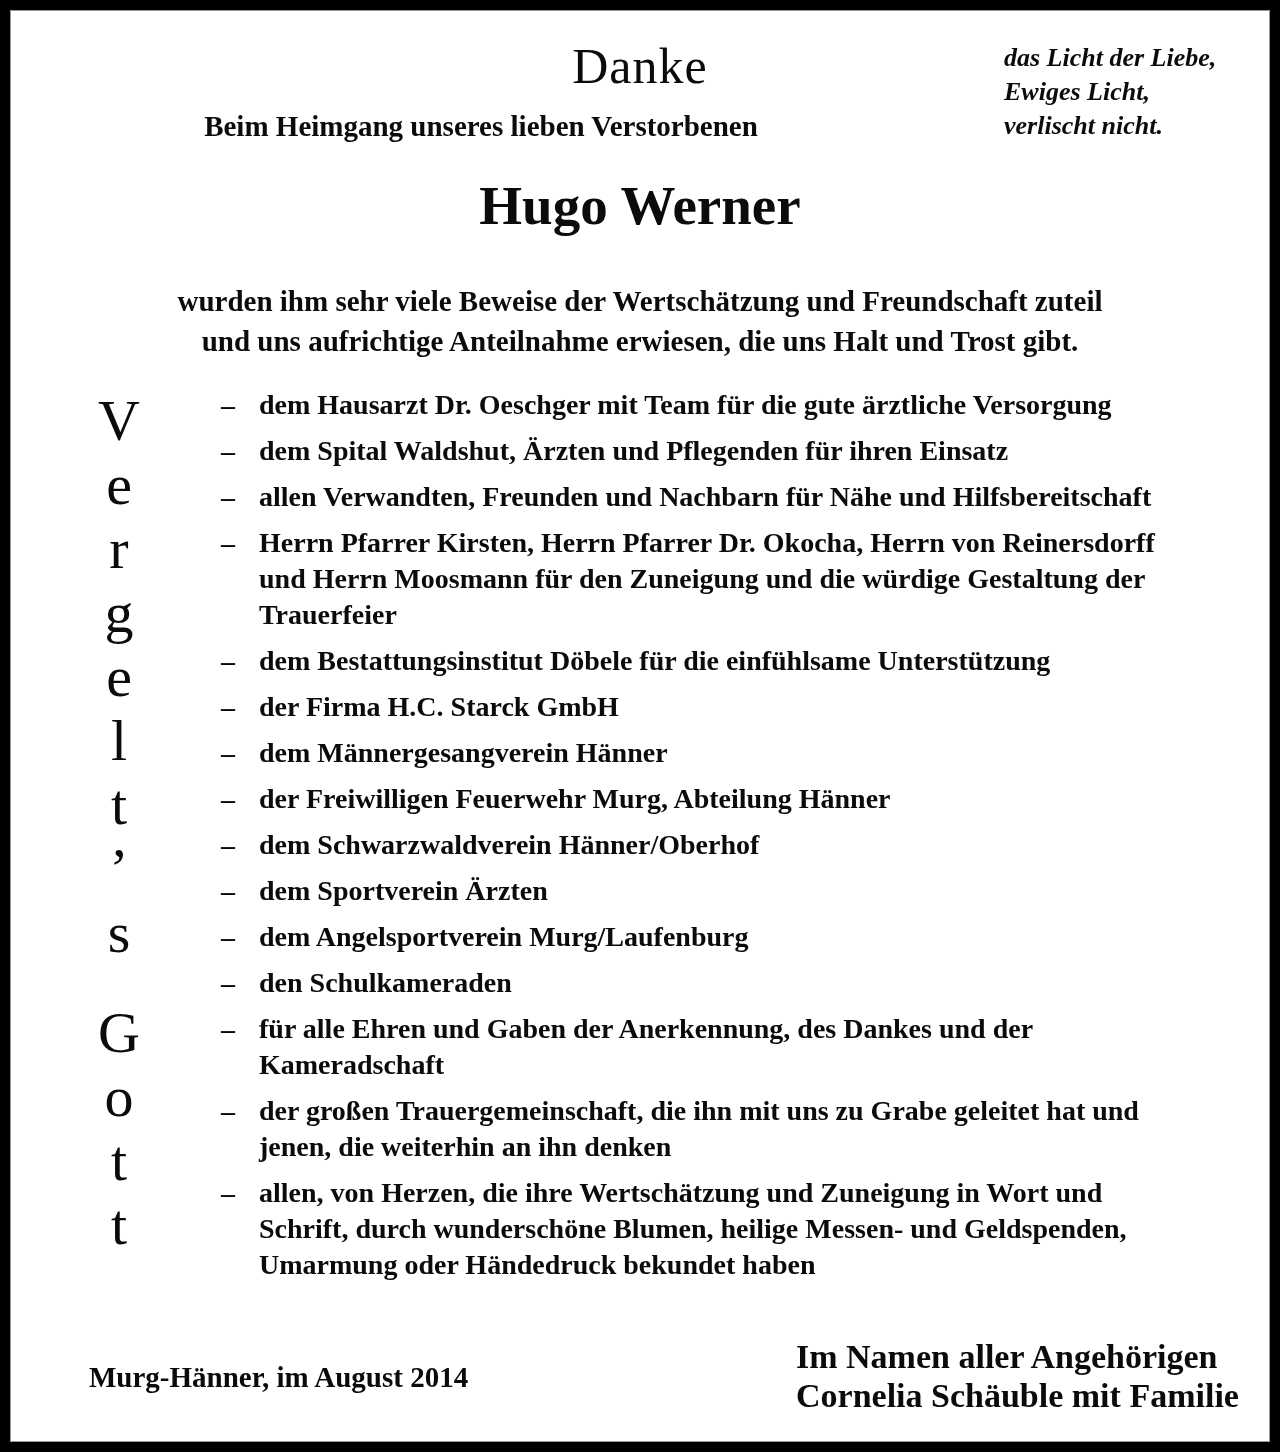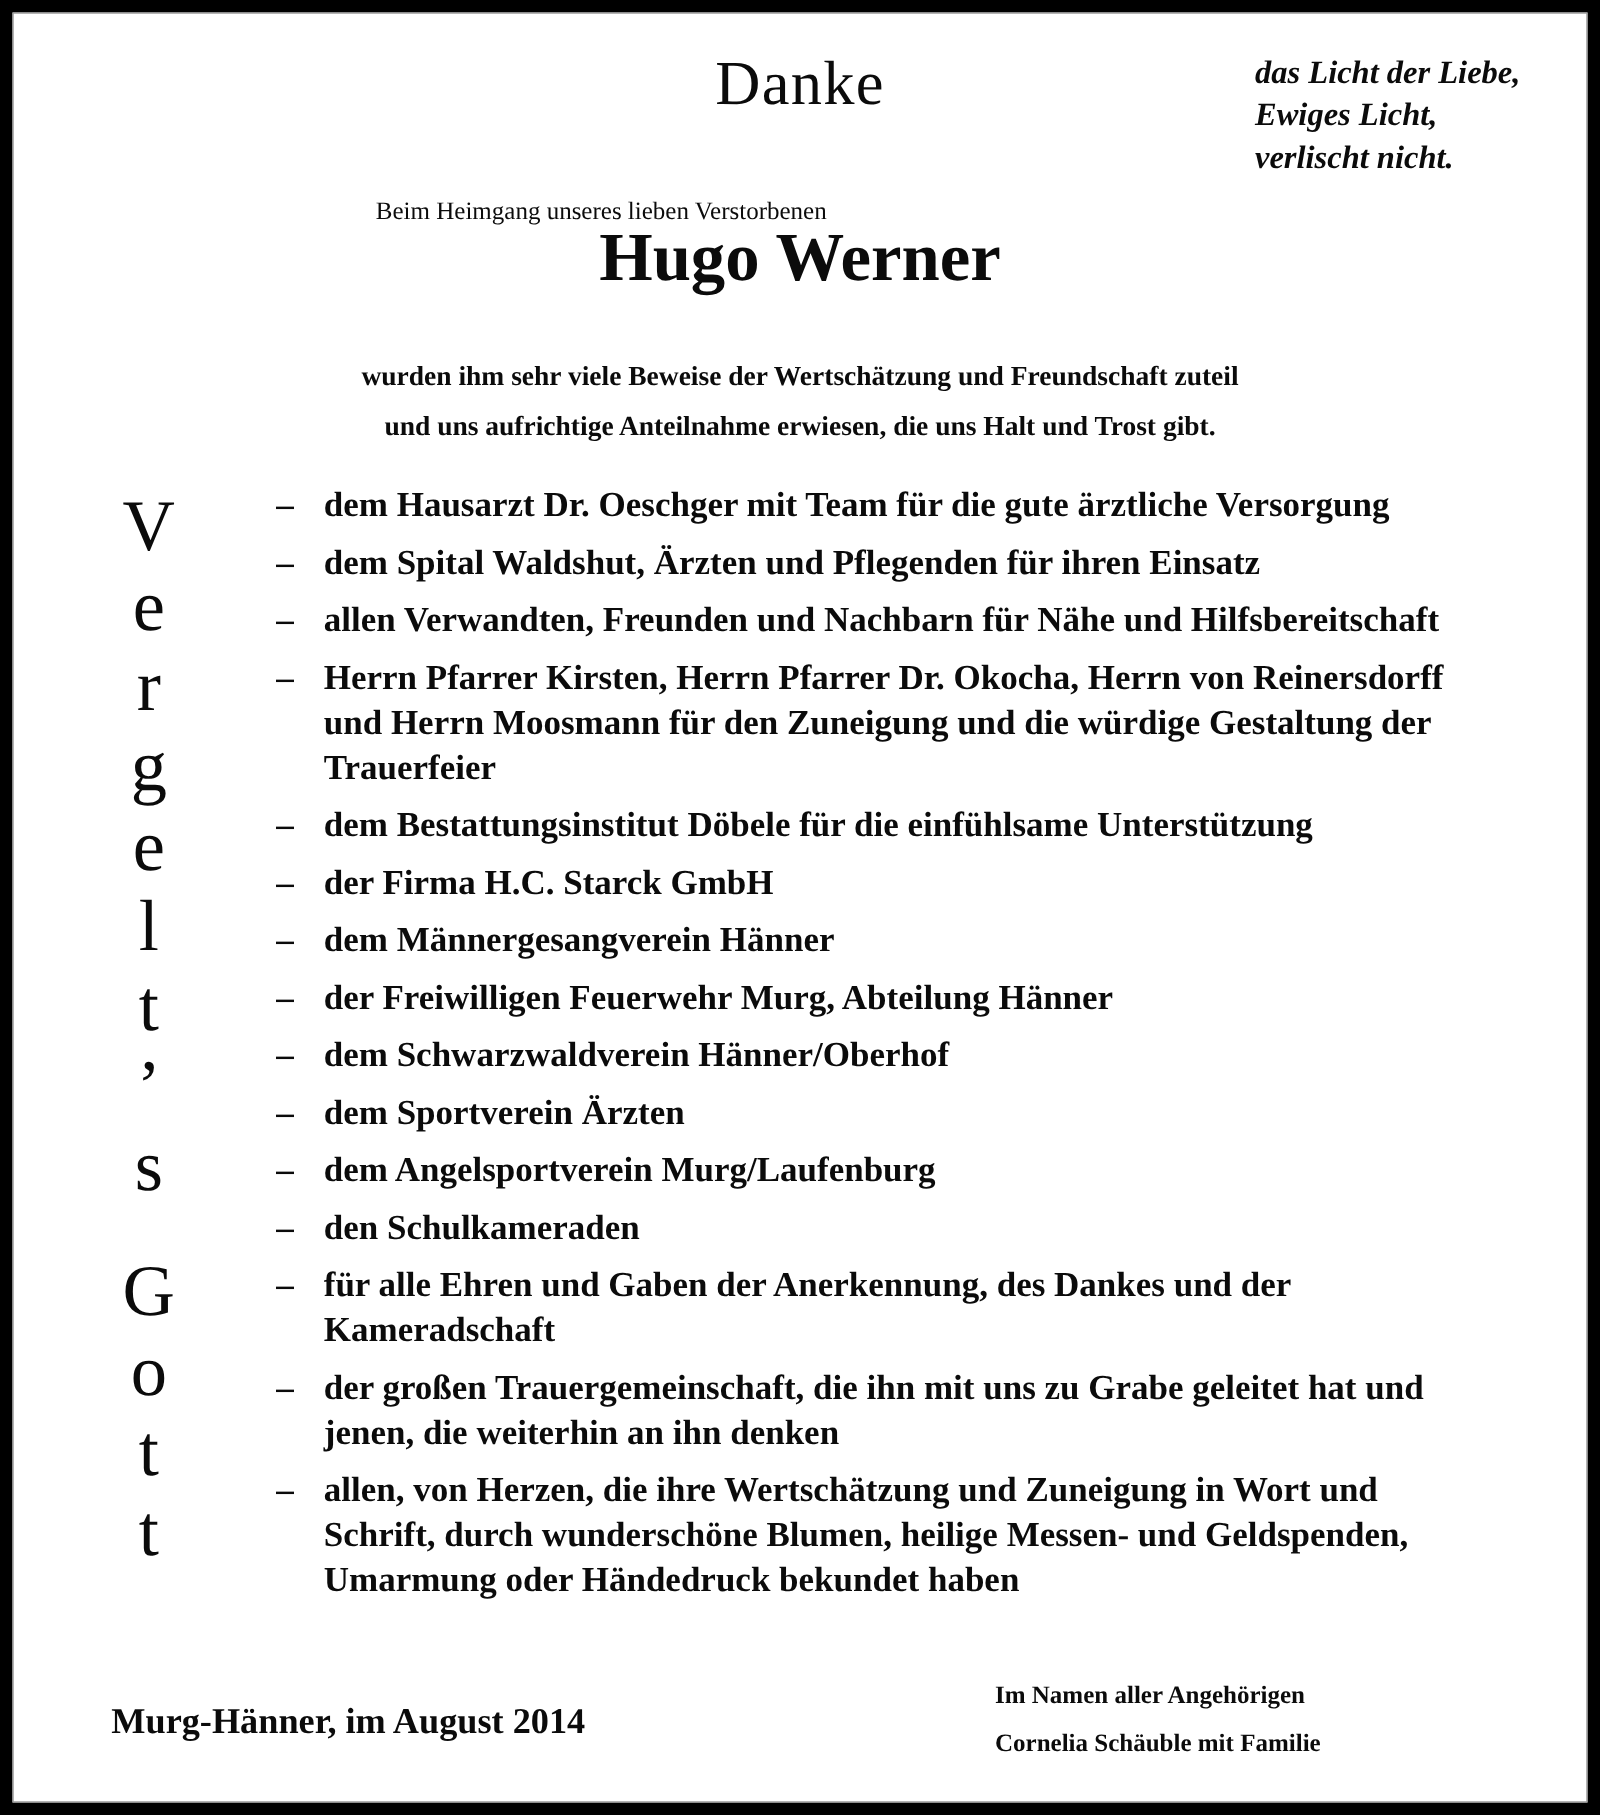--- a/index.html
+++ b/index.html
@@ -49,42 +49,41 @@
     font-style: italic;
     font-weight: 700;
     text-align: left;
   }
   .subtitle {
     position: absolute;
     top: 96px;
     left: 0;
     width: 940px;
     text-align: center;
-    font-size: 20px;
+    font-size: 29px;
     line-height: 38px;
-    font-weight: 400;
-    margin-top: 43px;
+    font-weight: 700;
   }
   .name {
     position: absolute;
     top: 152px;
     left: 0;
     width: 100%;
     text-align: center;
     font-size: 55px;
     line-height: 86px;
     font-weight: 700;
   }
   .intro {
     position: absolute;
     top: 270px;
     left: 0;
     width: 100%;
     text-align: center;
-    font-size: 22px;
+    font-size: 29px;
     line-height: 40px;
     font-weight: 700;
     white-space: pre-line;
   }
   .vertical {
     position: absolute;
     left: 76px;
     top: 378px;
     width: 64px;
     display: flex;
@@ -134,21 +133,21 @@
     top: 1326px;
     font-size: 29px;
     line-height: 40px;
     font-weight: 700;
     margin-top: 20px;
   }
   .footer-right {
     position: absolute;
     left: 785px;
     top: 1326px;
-    font-size: 20px;
+    font-size: 34px;
     line-height: 39px;
     font-weight: 700;
   }
 </style>
 </head>
 <body>
 
 <div class="frame">
   <div class="page">
 

